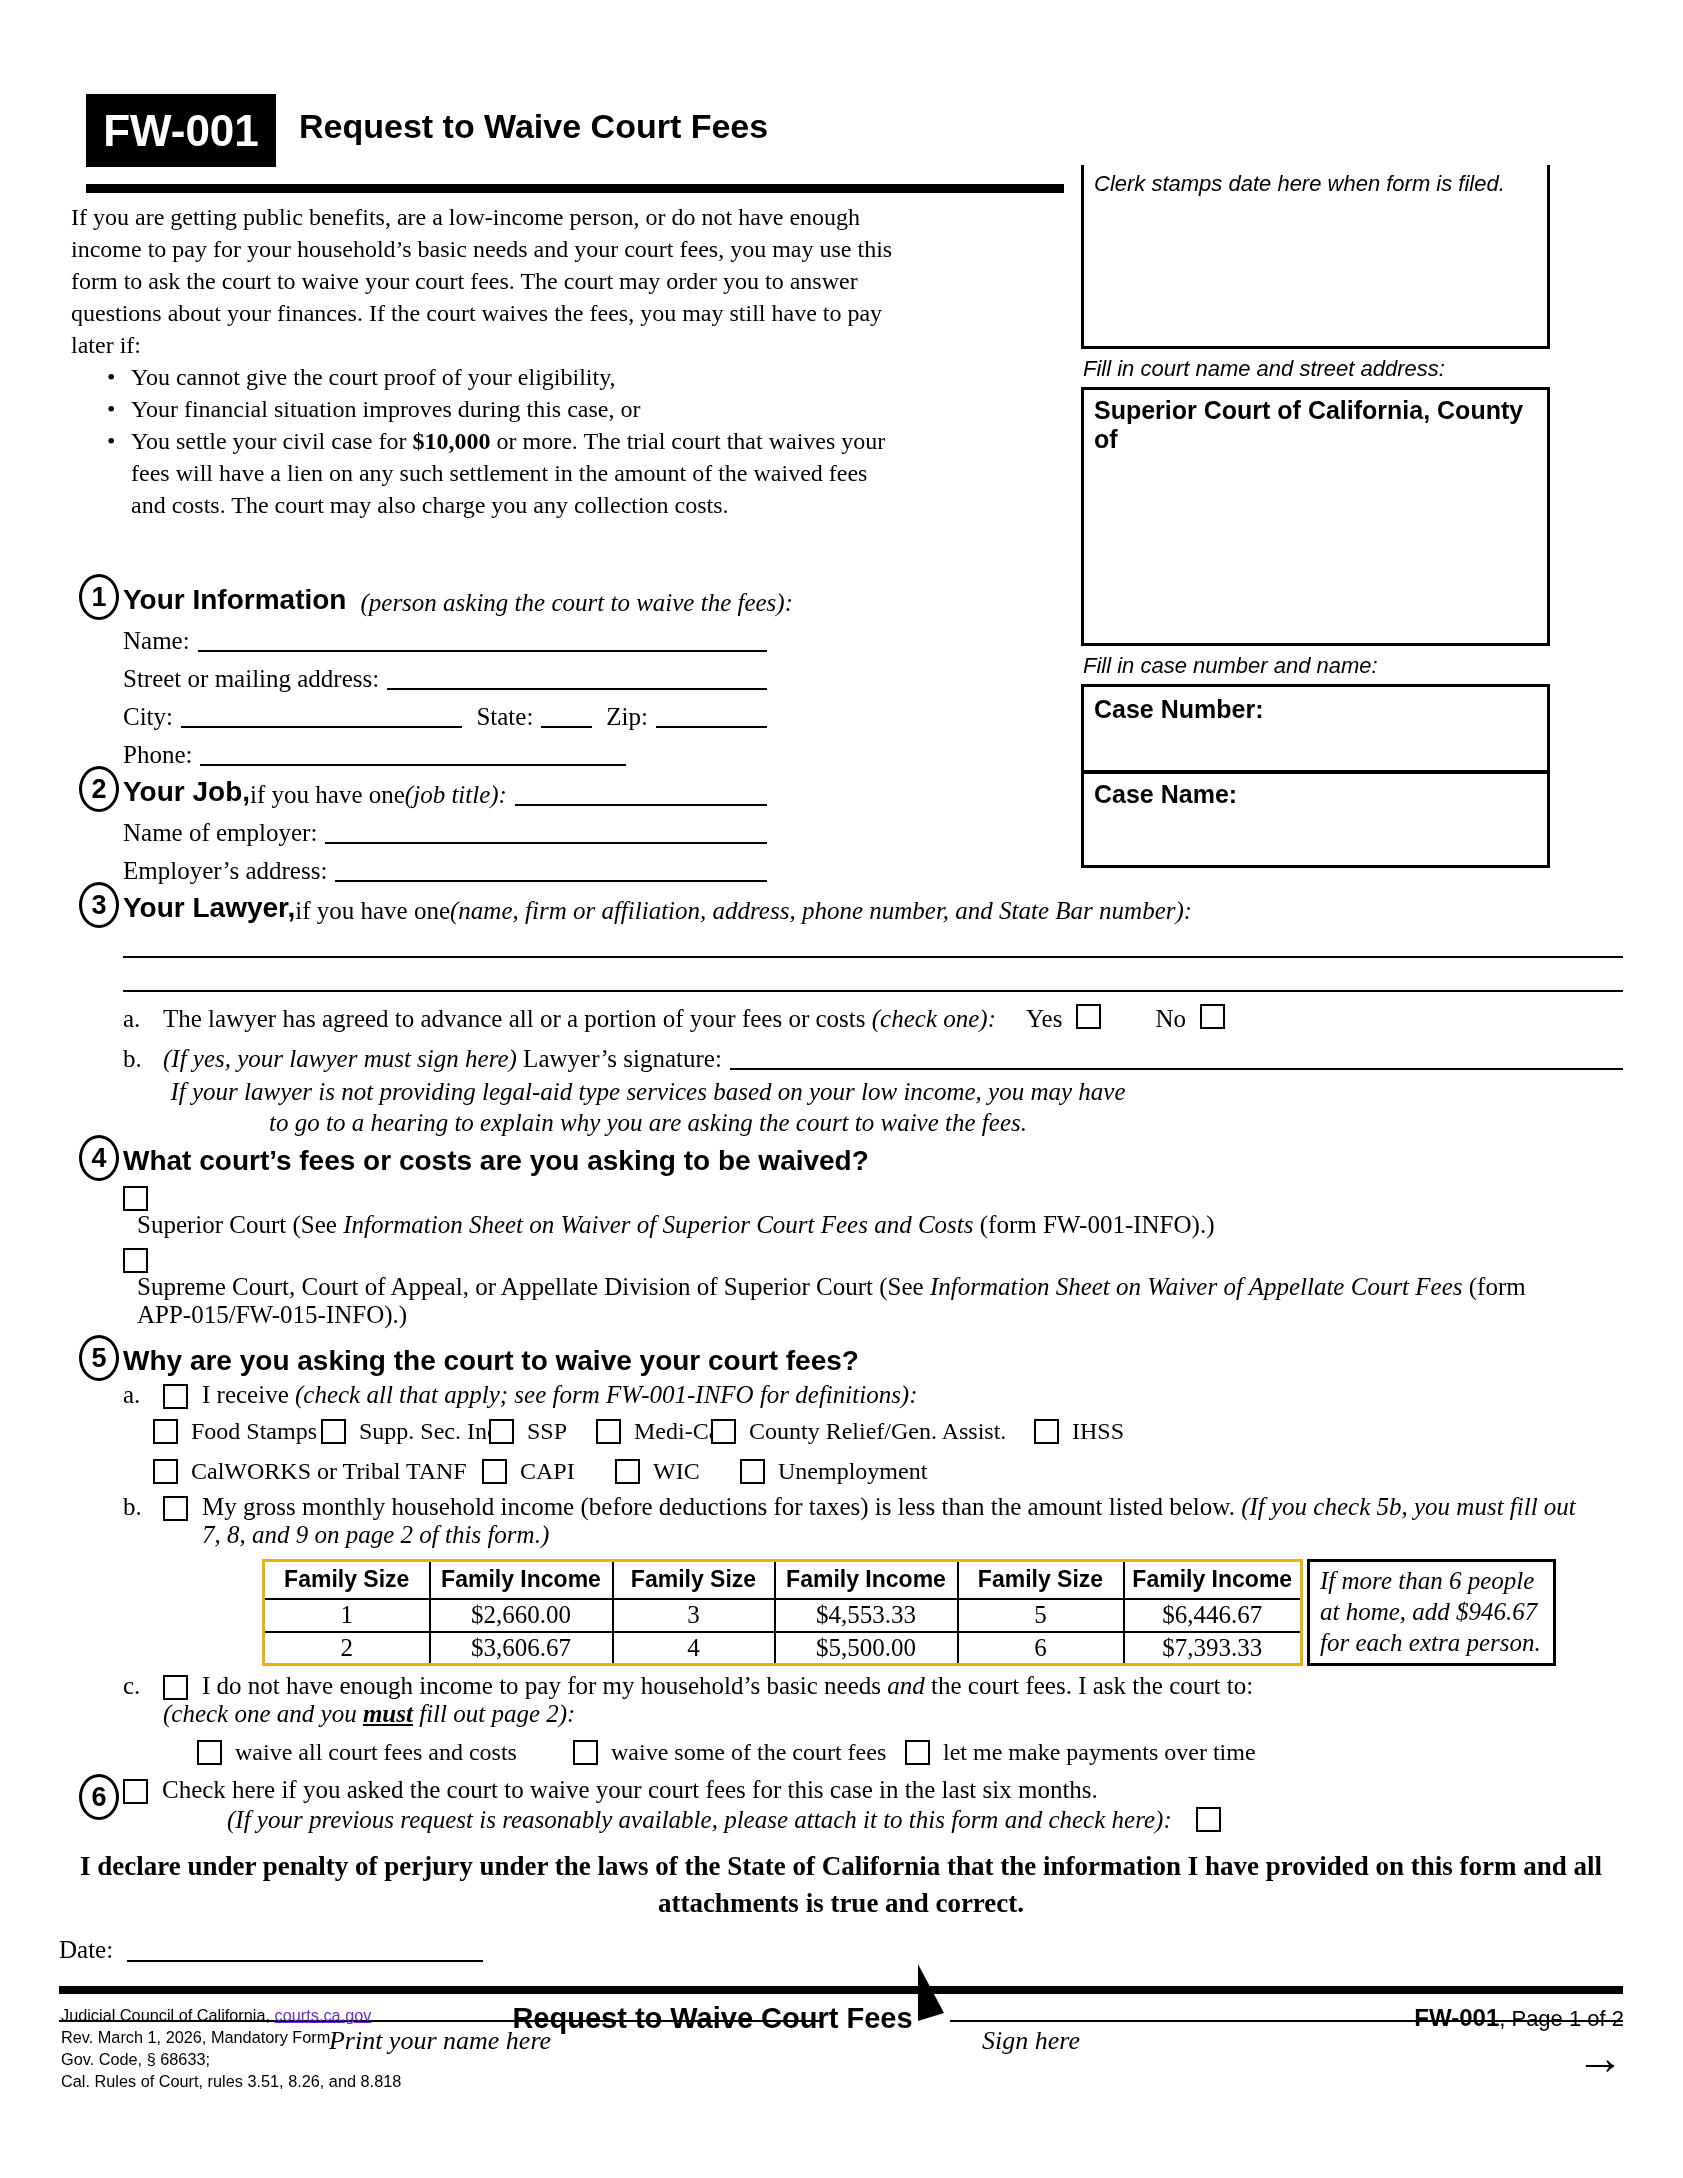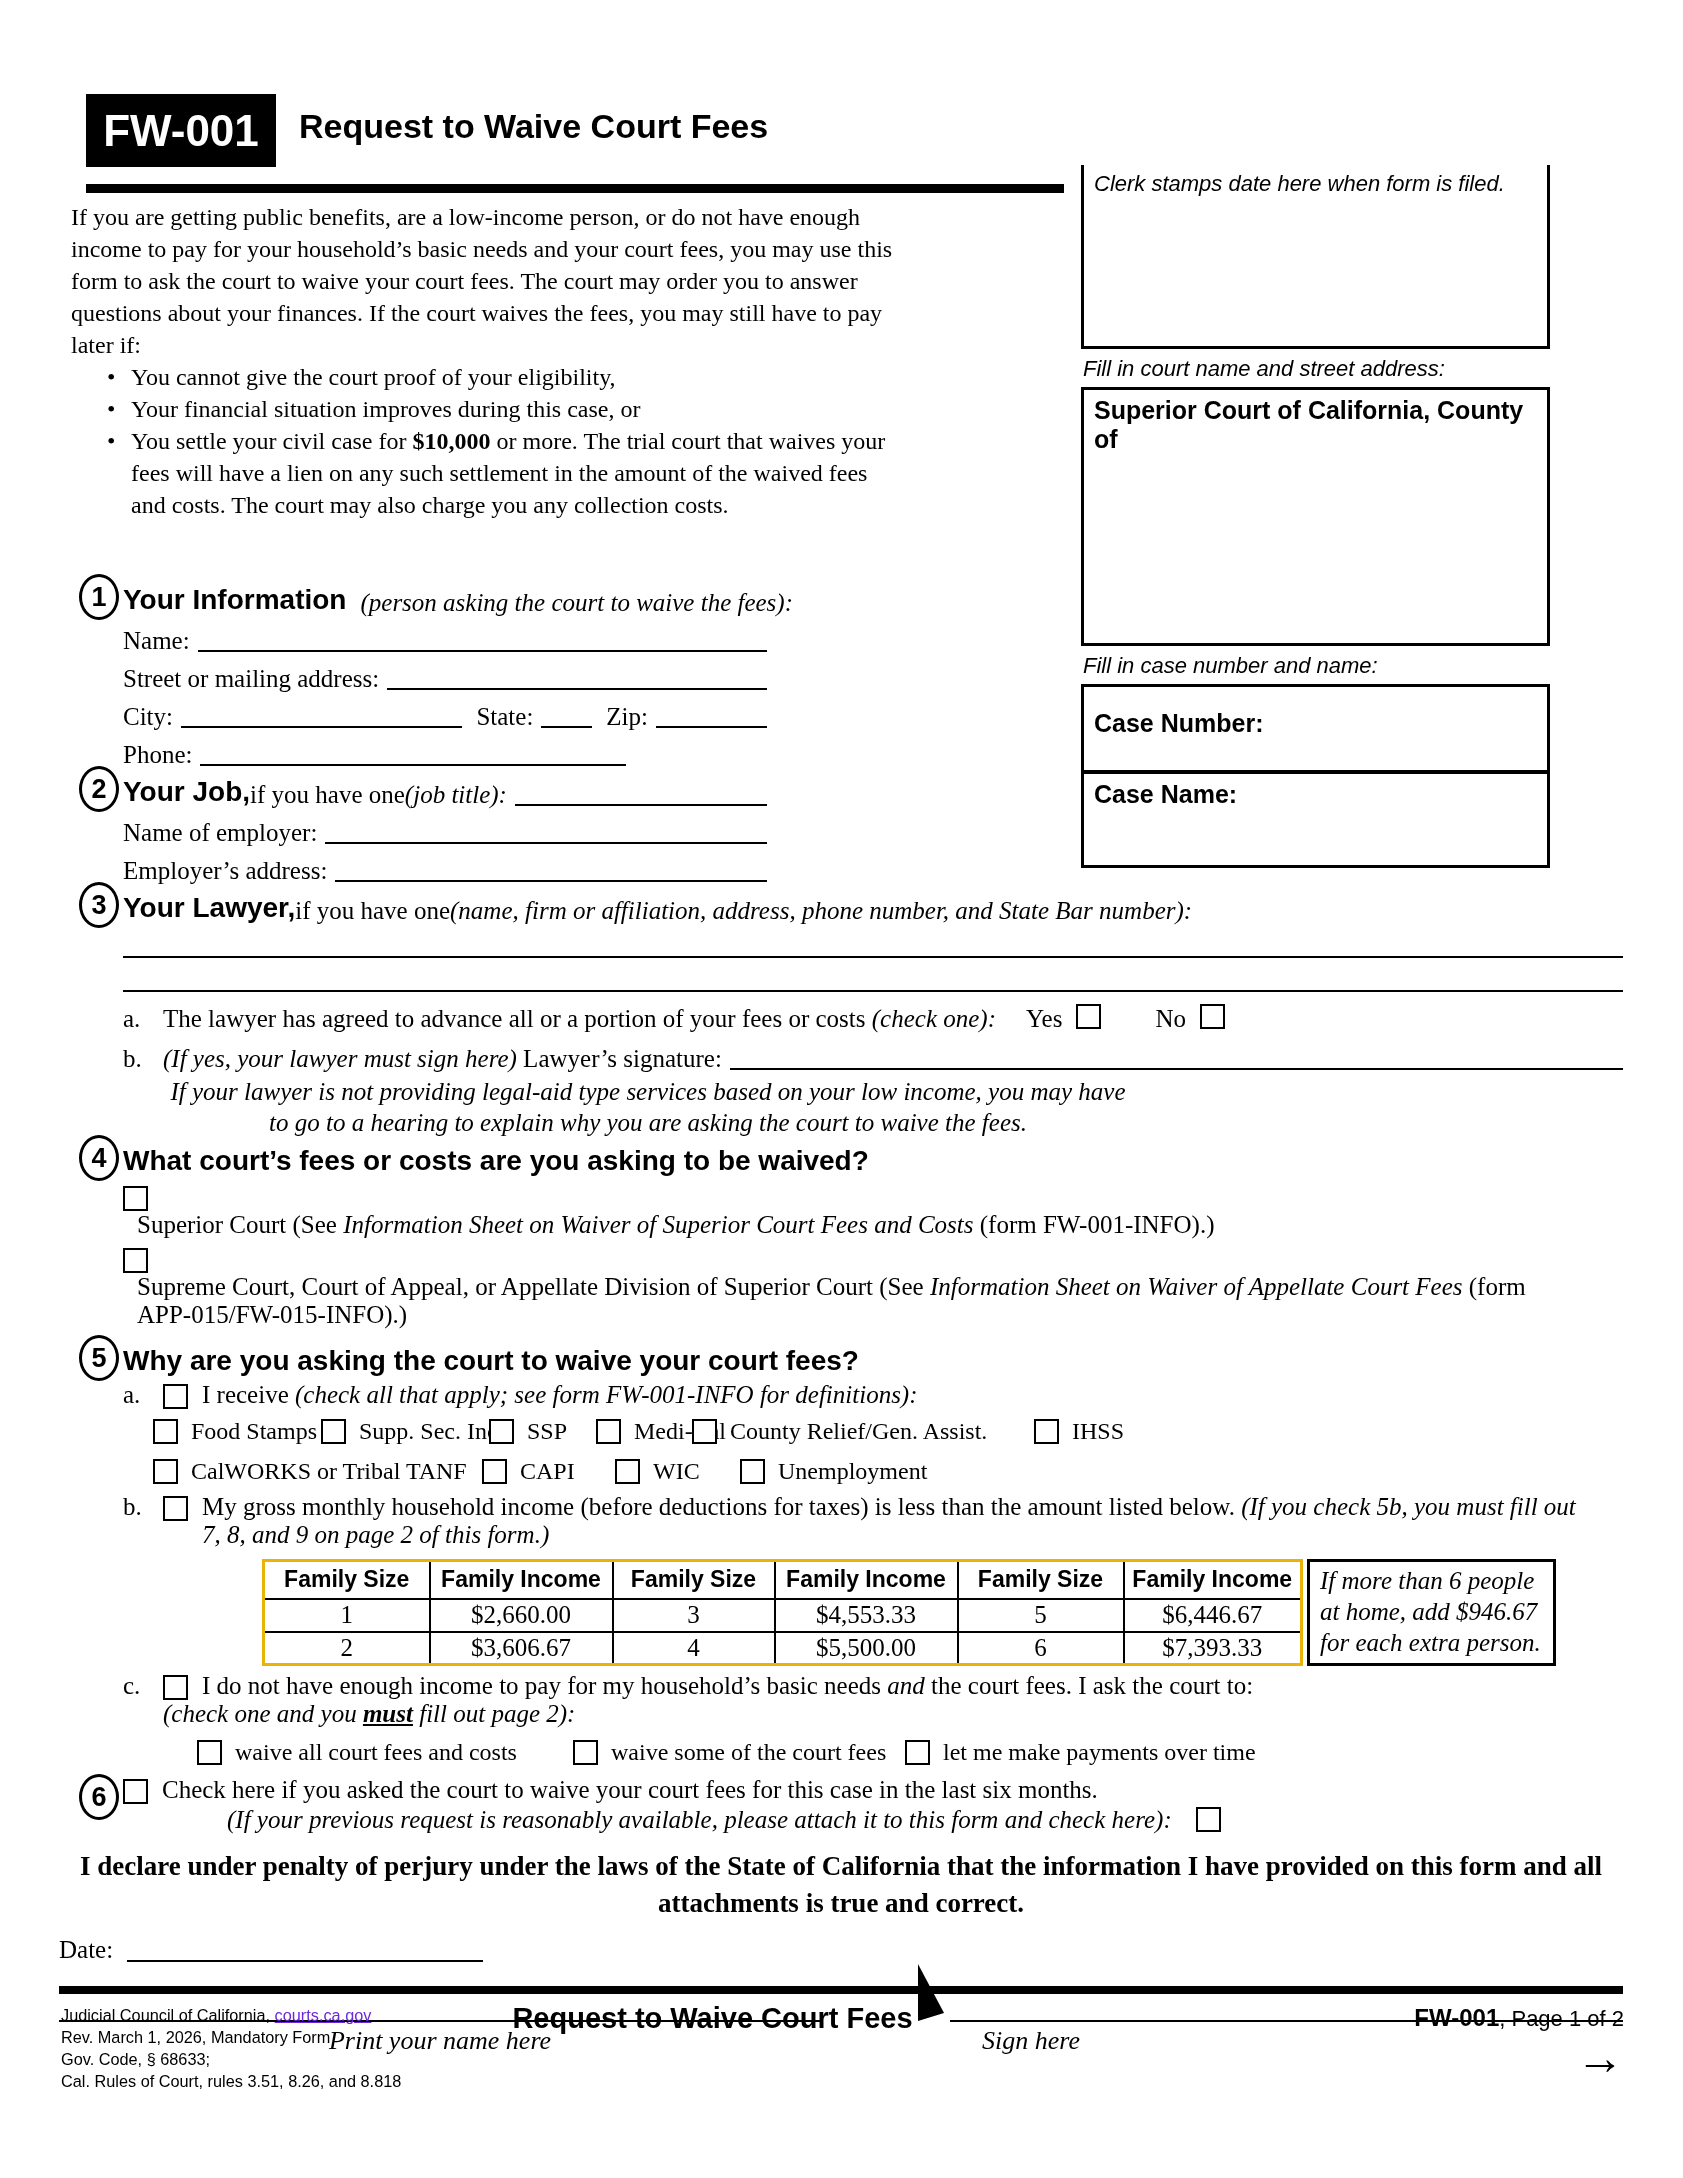--- a/index.html
+++ b/index.html
@@ -25,21 +25,21 @@
   .conf-box { position:absolute; left:1081px; top:92px; width:469px; height:73px; background:#000;
     color:#fff; display:flex; align-items:center; justify-content:center; letter-spacing:1px;
     font-family:"Liberation Sans",sans-serif; font-weight:bold; font-size:36px; }
   .right-col { position:absolute; left:1081px; top:165px; width:469px;
     font-family:"Liberation Sans",sans-serif; }
   .stamp-box { border:3px solid #000; border-top:none; height:184px; padding:6px 10px;
     font-style:italic; font-size:22px; }
   .rc-label { font-style:italic; font-size:22px; margin:7px 0 5px 2px; }
   .court-box { border:3px solid #000; height:259px; padding:6px 10px; font-weight:bold; font-size:25px; }
   .case-wrap { border:3px solid #000; }
-  .case-num-box { height:87px; padding:22px 10px; font-weight:bold; font-size:25px; border-bottom:4px solid #000; }
+  .case-num-box { height:87px; padding:8px 10px; font-weight:bold; font-size:25px; border-bottom:4px solid #000; }
   .case-name-box { height:91px; padding:6px 10px; font-weight:bold; font-size:25px; }
 
   
   .intro { position:absolute; left:71px; top:201px; width:822px; font-size:24px; line-height:32px; }
   .bullet { display:flex; margin-left:36px; }
   .bdot { width:24px; flex:none; }
   .btext { flex:1; }
 
   
   .main { position:absolute; left:59px; top:576px; width:1564px; font-size:25px; }
@@ -268,21 +268,21 @@
             <span>Supp. Sec. Inc.</span>
           </span>
         <span class="ben" style="left:366px">
             <span class="cb"></span>
             <span>SSP</span>
           </span>
         <span class="ben" style="left:473px">
             <span class="cb"></span>
             <span>Medi-Cal</span>
           </span>
-        <span class="ben" style="left:569px">
+        <span class="ben" style="left:588px">
             <span class="cb"></span>
             <span>County Relief/Gen. Assist.</span>
           </span>
         <span class="ben" style="left:911px">
             <span class="cb"></span>
             <span>IHSS</span>
           </span>
       </div>
       <div class="benrow">
         <span class="ben" style="left:30px">

